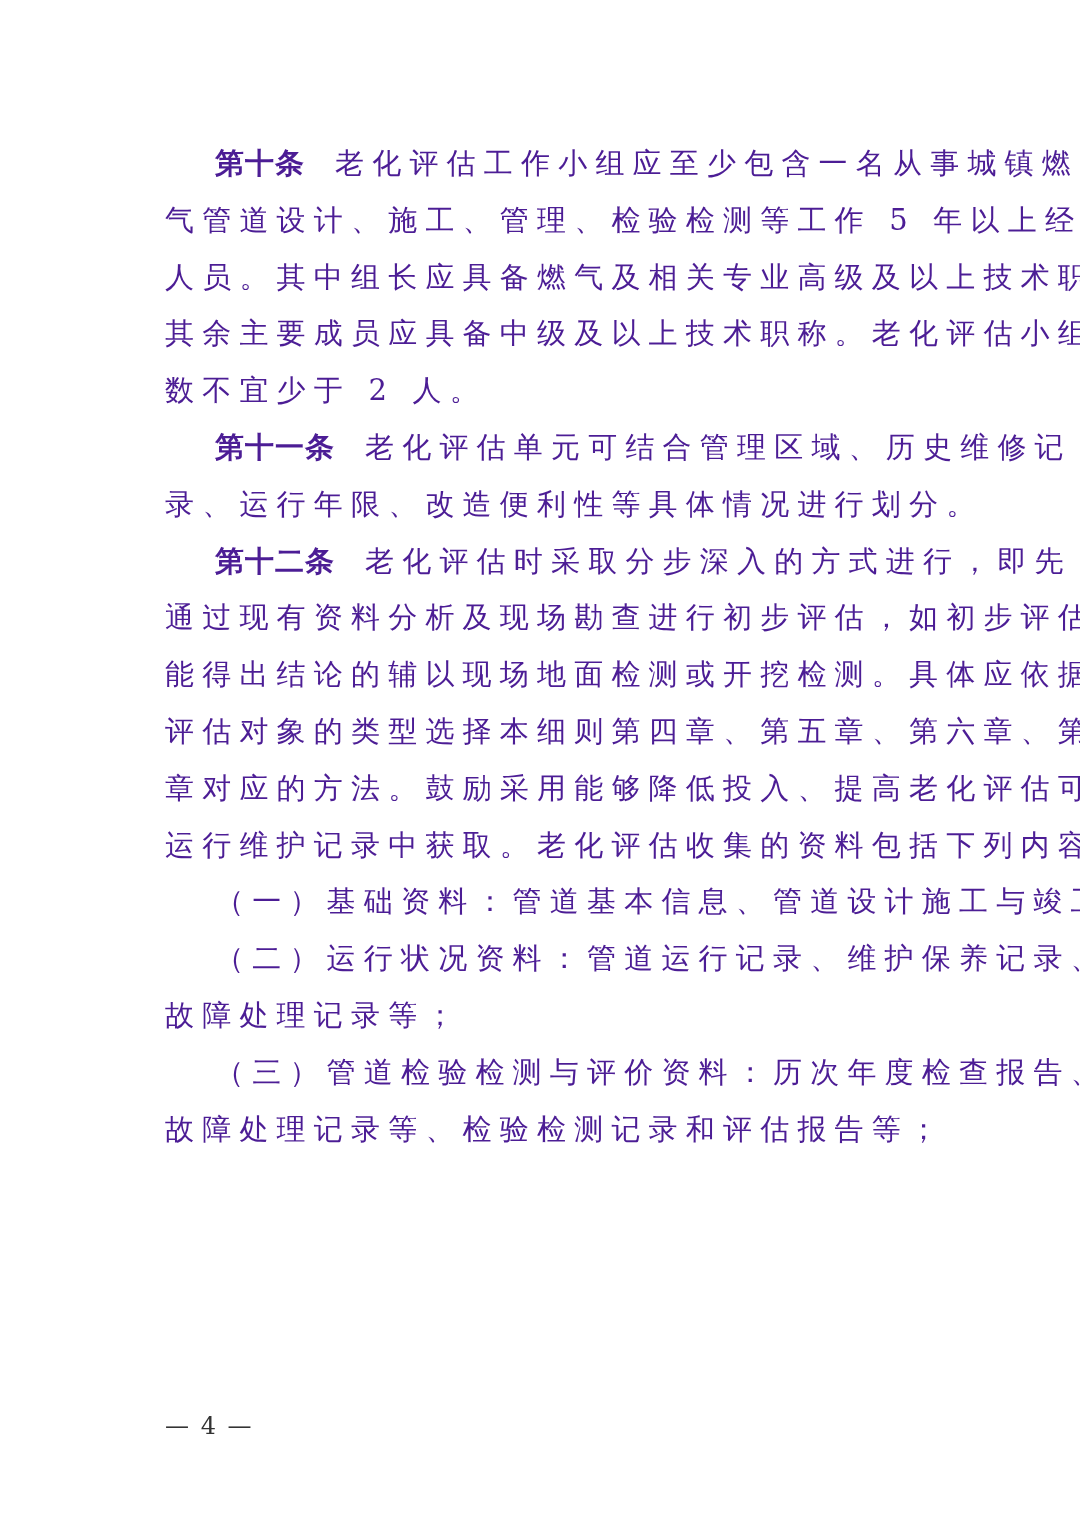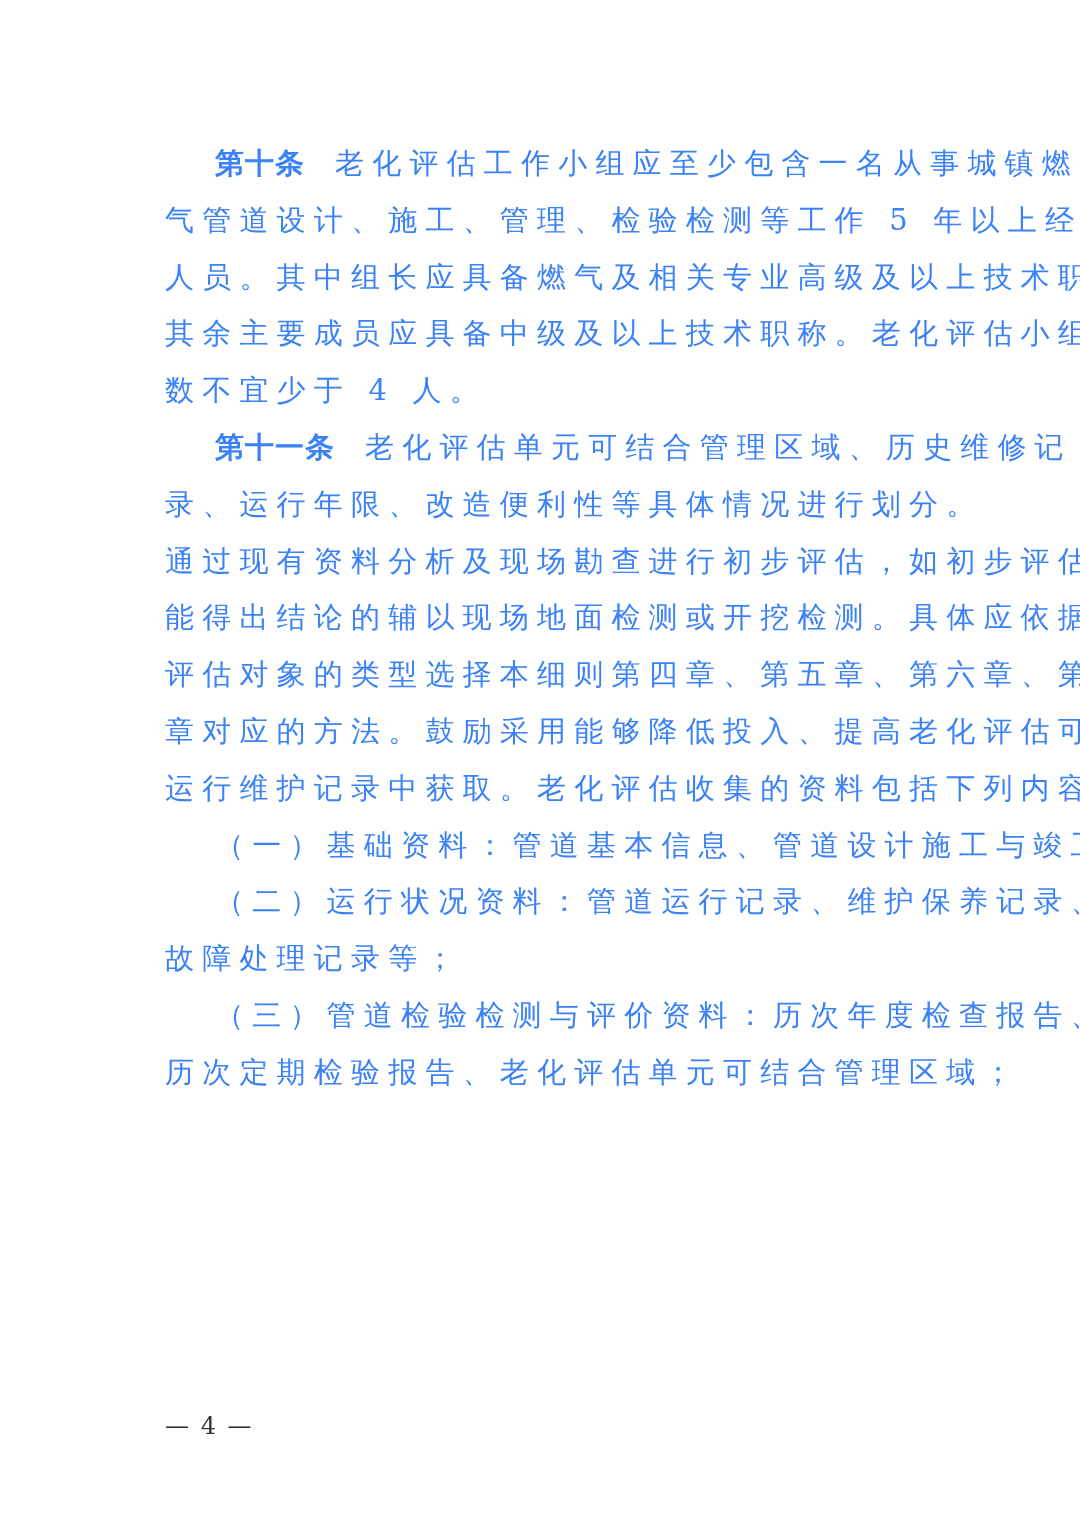--- a/index.html
+++ b/index.html
@@ -1,20 +1,20 @@
 <!DOCTYPE html>
 <html><head>
 <meta charset="utf-8">
 <style>
   html, body { margin: 0; padding: 0; background: #ffffff; }
   body { width: 1080px; height: 1527px; position: relative; overflow: hidden; }
   .page {
     position: absolute; left: 165px; top: 135px; width: 755px;
     font-family: "DejaVu Serif", "Liberation Serif", serif;
-    font-size: 29px; color: #3b82f6;
+    font-size: 29px; color: #4c1d95;
   }
   .line {
     height: 56.8px; line-height: 56.8px; white-space: nowrap;
     letter-spacing: 8.2px;
   }
   .indent { padding-left: 50px; }
   .art { font-family: "DejaVu Sans", "Liberation Sans", sans-serif; font-weight: bold; letter-spacing: 1px; margin-right: 30px; }
   .footer {
     position: absolute; left: 165px; top: 1412px;
     font-family: "DejaVu Serif", "Liberation Serif", serif;
@@ -22,31 +22,32 @@
   }
 </style>
 </head>
 <body>
 
 <div class="page">
   <div class="line indent"><span class="art">第十条</span><span>老化评估工作小组应至少包含一名从事城镇燃</span></div>
   <div class="line">气管道设计、施工、管理、检验检测等工作 5 年以上经验的</div>
   <div class="line">人员。其中组长应具备燃气及相关专业高级及以上技术职称，</div>
   <div class="line">其余主要成员应具备中级及以上技术职称。老化评估小组人</div>
-  <div class="line">数不宜少于 4 人。</div>
+  <div class="line">数不宜少于 2 人。</div>
 
   <div class="line indent"><span class="art">第十一条</span><span>老化评估单元可结合管理区域、历史维修记</span></div>
   <div class="line">录、运行年限、改造便利性等具体情况进行划分。</div>
 
+  <div class="line indent"><span class="art">第十二条</span><span>老化评估时采取分步深入的方式进行，即先</span></div>
   <div class="line">通过现有资料分析及现场勘查进行初步评估，如初步评估不</div>
   <div class="line">能得出结论的辅以现场地面检测或开挖检测。具体应依据被</div>
   <div class="line">评估对象的类型选择本细则第四章、第五章、第六章、第七</div>
   <div class="line">章对应的方法。鼓励采用能够降低投入、提高老化评估可靠</div>
 
   <div class="line">运行维护记录中获取。老化评估收集的资料包括下列内容：</div>
   <div class="line indent">（一）基础资料：管道基本信息、管道设计施工与竣工</div>
   <div class="line indent">（二）运行状况资料：管道运行记录、维护保养记录、</div>
   <div class="line">故障处理记录等；</div>
   <div class="line indent">（三）管道检验检测与评价资料：历次年度检查报告、</div>
-  <div class="line">历次定期检验报告、老化评估单元可结合管理区域；</div>
+  <div class="line">故障处理记录等、检验检测记录和评估报告等；</div>
 </div>
 
 <div class="footer">— 4 —</div>
 
 </body></html>

